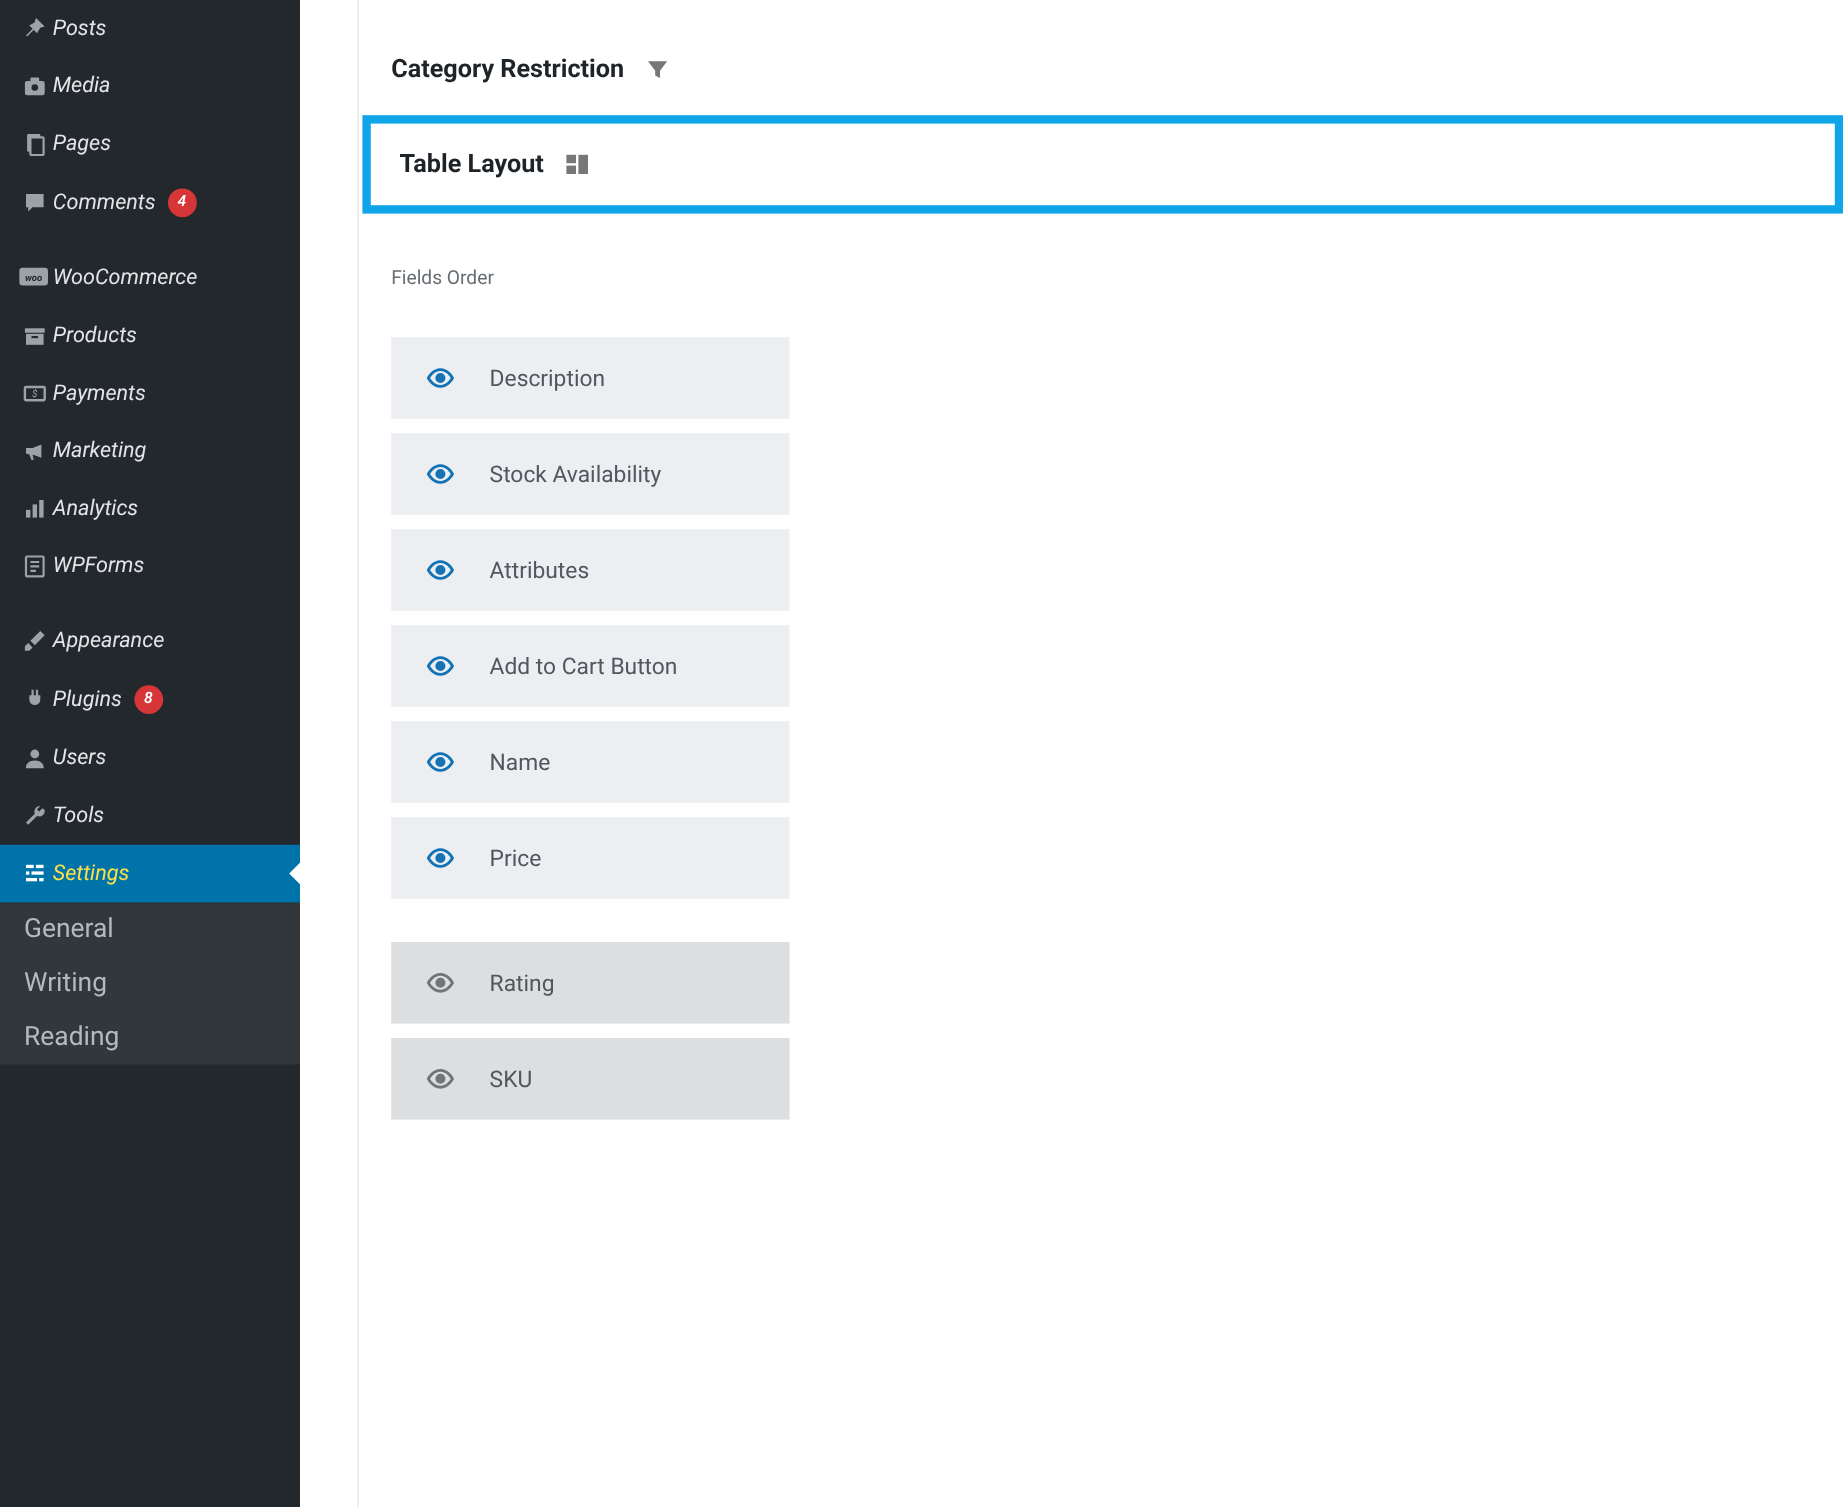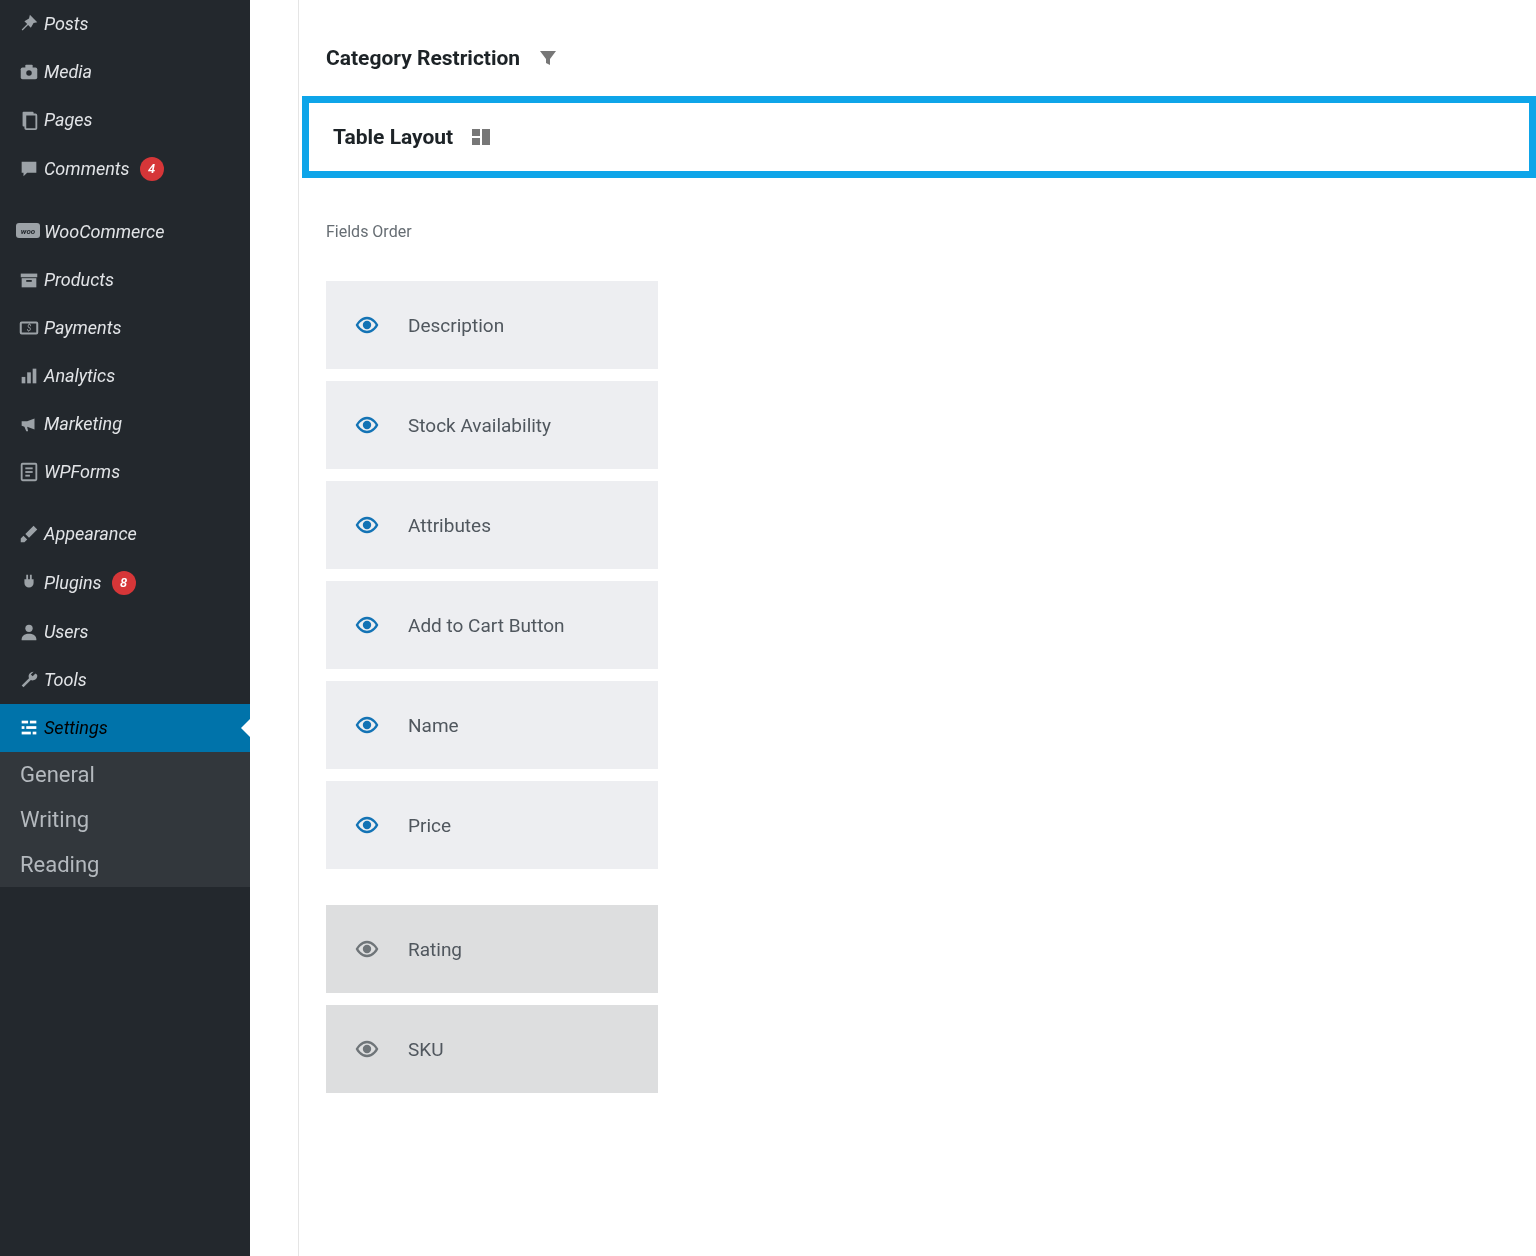--- a/index.html
+++ b/index.html
@@ -19,21 +19,21 @@
   *{box-sizing:border-box;font-family:-apple-system,BlinkMacSystemFont,"Segoe UI",Roboto,Helvetica,Arial,sans-serif;}
   html,body{margin:0;padding:0;height:100%;}
   body{display:flex;background:var(--body-bg);min-height:985px;}
 
   
   .sidebar{background:var(--wp-sidebar-bg);width:250px;flex:0 0 250px;color:var(--wp-sidebar-text);padding-top:0;}
   .menu-item{display:flex;align-items:center;padding:13px 14px;color:#e2e4e7;font-size:18px;line-height:1.2;position:relative;font-style:italic;}
   .menu-item .mi-icon{width:26px;display:flex;justify-content:flex-end;margin-right:4px;color:#9ca2a7;}
   .menu-item.separator{height:14px;padding:0;}
   .badge{background:var(--wp-notif);color:#fff;border-radius:12px;font-size:13px;min-width:24px;height:24px;display:inline-flex;align-items:center;justify-content:center;margin-left:10px;padding:0 7px;font-weight:600;}
-  .menu-item.active{background:var(--wp-sidebar-active-bg);color:#000000;}
+  .menu-item.active{background:var(--wp-sidebar-active-bg);color:#fde047;}
   .menu-item.active .mi-icon{color:#fff;}
   .menu-item.active::after{
     content:"";position:absolute;right:-1px;top:50%;transform:translateY(-50%);
     border-top:10px solid transparent;border-bottom:10px solid transparent;border-right:10px solid #fff;
   }
   .submenu{background:#32373c;}
   .submenu .sub-item{padding:10px 20px;font-size:22px;color:#b4b9be;}
 
   
   .main{flex:1;position:relative;padding-left:50px;padding-top:0;}
@@ -43,21 +43,21 @@
   .section{margin-bottom:4px;}
   .section-header{display:flex;align-items:flex-end;font-size:21px;font-weight:700;color:var(--panel-text);padding:22px 0;}
   .section-header .sh-icon{margin-left:16px;color:#777;display:inline-flex;}
   .active-panel{border:7px solid #0ea5e9;padding:22px 0 22px 0;margin-left:-24px;padding-left:24px;}
   .active-panel .section-header{padding:0;}
 
   .subheading{font-size:16px;color:#666d73;margin-top:44px;margin-bottom:40px;}
 
   .fields{display:flex;flex-direction:column;gap:12px;width:332px;}
   .field-group-gap{height:12px;}
-  .field{display:flex;align-items:center;height:88px;background:var(--field-bg);padding:0 28px;color:#50575e;font-size:19px;}
+  .field{display:flex;align-items:center;height:68px;background:var(--field-bg);padding:0 28px;color:#50575e;font-size:19px;}
   .field.disabled{background:var(--field-bg-off);}
   .field .eye{width:26px;display:flex;justify-content:center;margin-right:28px;}
   .field .eye svg{color:#1373b5;}
   .field.disabled .eye svg{color:#6f7579;}
 
   svg{display:block;}
 </style>
 </head>
 <body>
 
@@ -133,35 +133,35 @@
           <rect x="3" y="6" width="18" height="12" rx="1"></rect>
           <text x="12" y="15" text-anchor="middle" font-size="9" fill="currentColor" stroke="none">$</text>
         </svg>
     </span>
     <span>Payments</span>
   </div>
 
   <div class="menu-item">
     <span class="mi-icon">
       <svg width="22" height="22" viewBox="0 0 24 24" fill="currentColor">
+          <path d="M4 10v4l3 1 2 5h2l-1-5 8 3V6l-8 3H4z"></path>
+        </svg>
+    </span>
+    <span>Marketing</span>
+  </div>
+
+  <div class="menu-item">
+    <span class="mi-icon">
+      <svg width="22" height="22" viewBox="0 0 24 24" fill="currentColor">
           <rect x="4" y="13" width="4" height="7"></rect>
           <rect x="10" y="8" width="4" height="12"></rect>
           <rect x="16" y="4" width="4" height="16"></rect>
         </svg>
     </span>
     <span>Analytics</span>
-  </div>
-
-  <div class="menu-item">
-    <span class="mi-icon">
-      <svg width="22" height="22" viewBox="0 0 24 24" fill="currentColor">
-          <path d="M4 10v4l3 1 2 5h2l-1-5 8 3V6l-8 3H4z"></path>
-        </svg>
-    </span>
-    <span>Marketing</span>
   </div>
 
   <div class="menu-item">
     <span class="mi-icon">
       <svg width="22" height="22" viewBox="0 0 24 24" fill="none" stroke="currentColor" stroke-width="2">
           <rect x="4" y="3" width="16" height="18" rx="1"></rect>
           <line x1="8" y1="8" x2="16" y2="8"></line>
           <line x1="8" y1="12" x2="16" y2="12"></line>
           <line x1="8" y1="16" x2="13" y2="16"></line>
         </svg>

